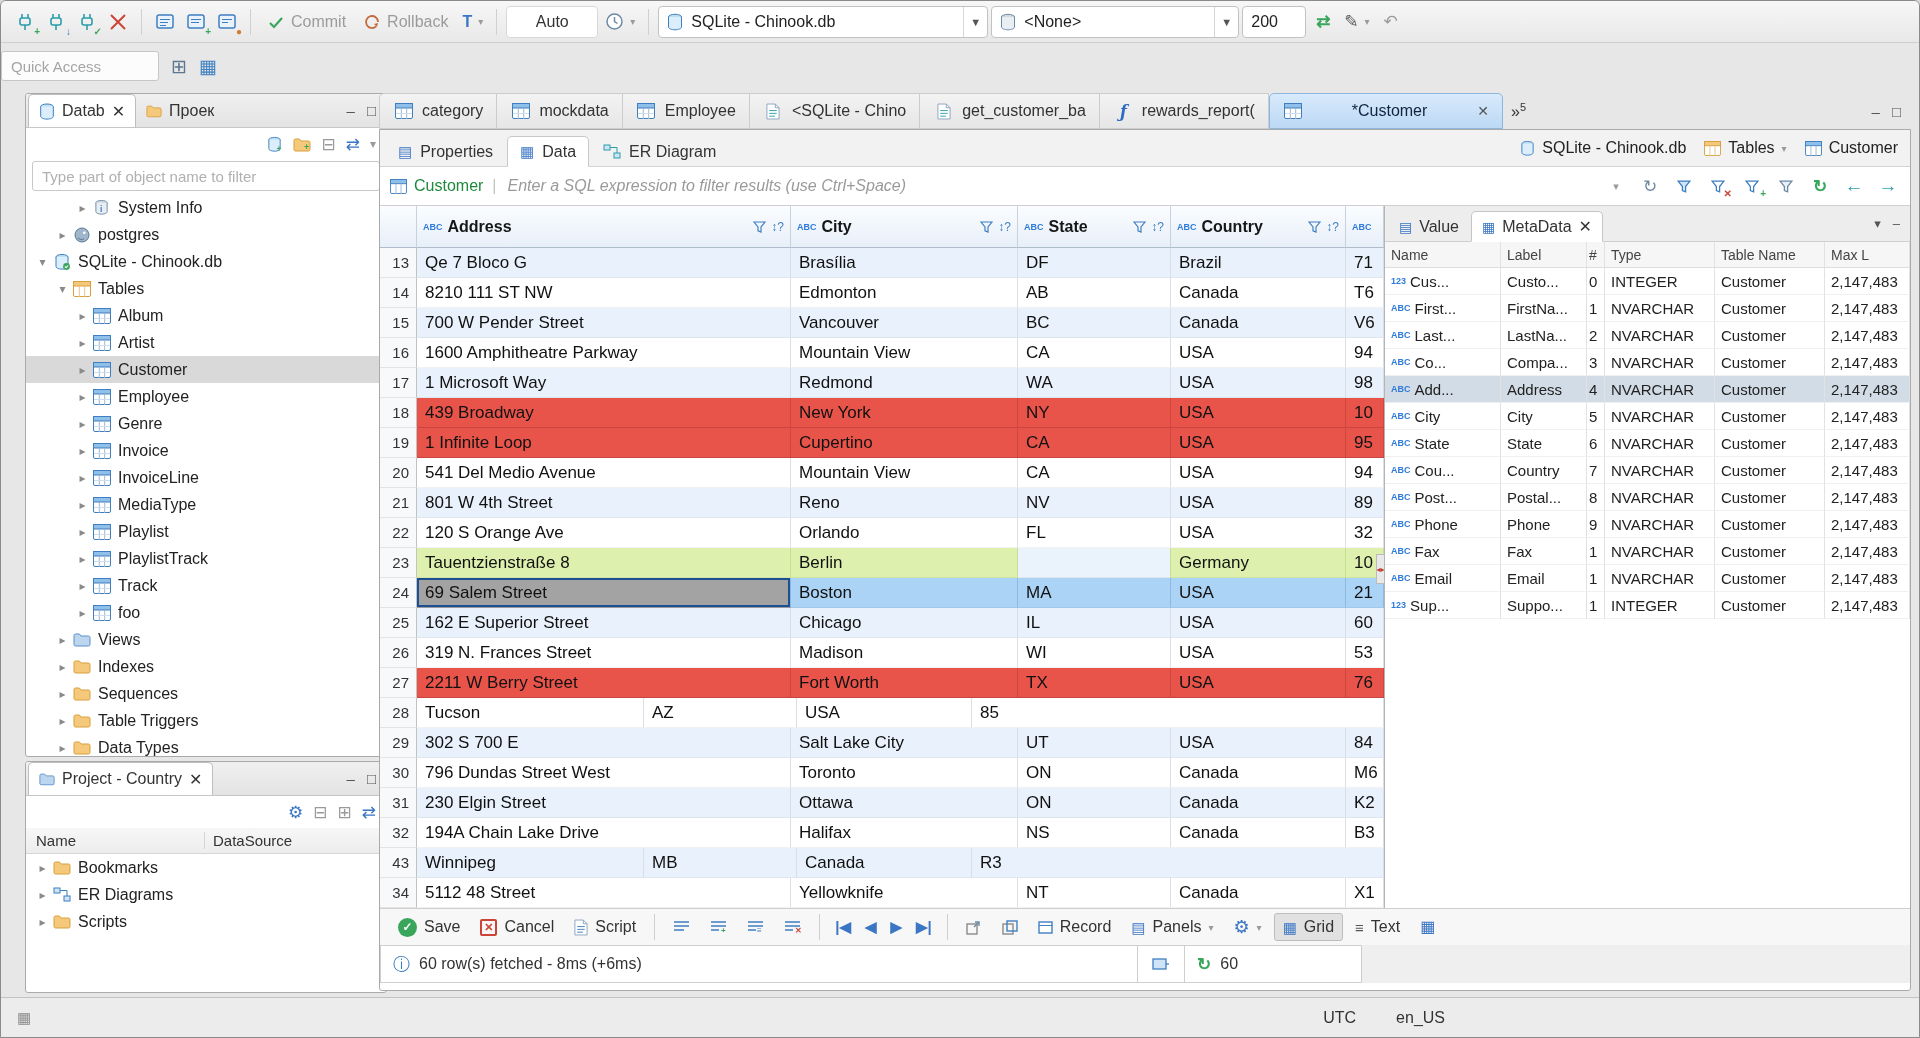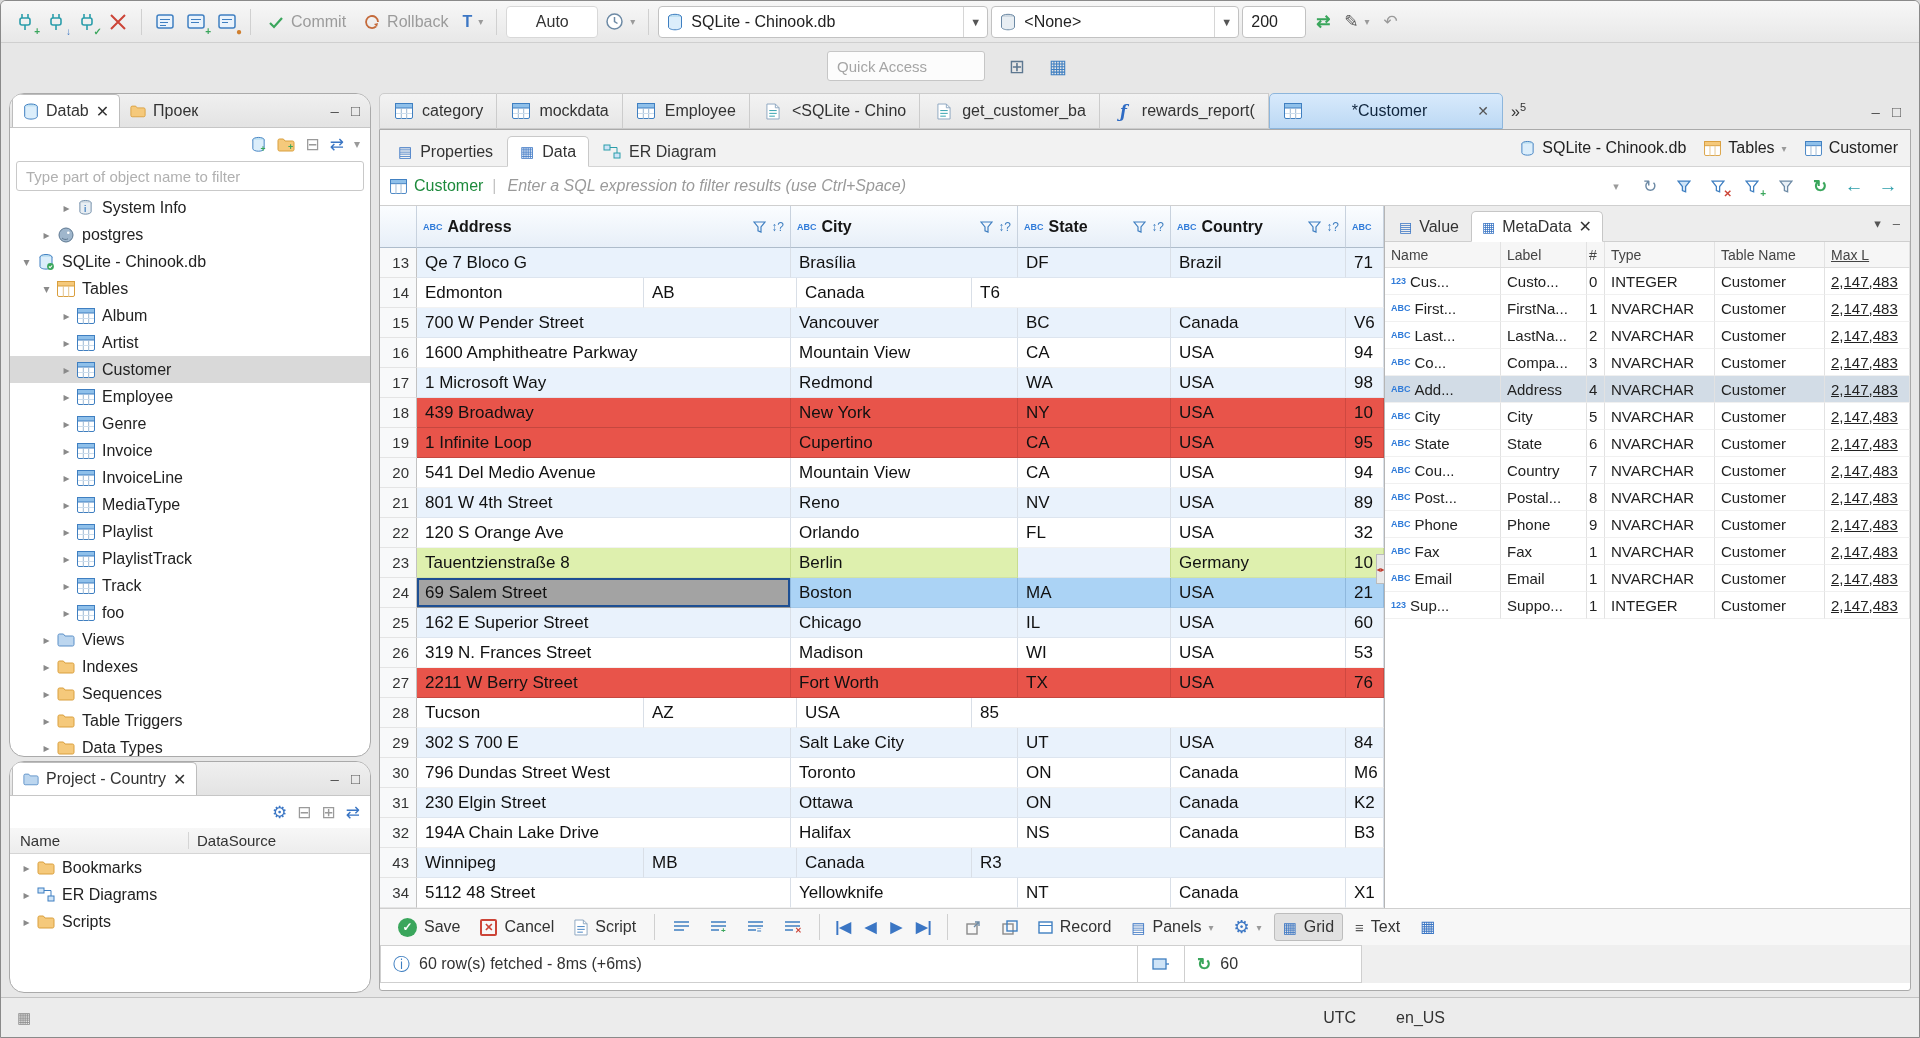--- a/index.html
+++ b/index.html
@@ -25,27 +25,27 @@
   .w-conn{width:330px;} .w-schema{width:248px;}
   .autofield{width:92px;height:32px;background:#fff;border:1px solid #d8d8d8;border-radius:4px;
              display:flex;align-items:center;justify-content:center;color:#333;}
   .numfield{width:64px;height:32px;border:1px solid #c2c2c2;border-radius:4px;background:#fff;
             font-size:16px;padding:0 8px;font-family:"Liberation Sans",sans-serif;color:#222;}
   .glyph{font-size:17px;line-height:1;}
   .teal{color:#2a9daa;} .blue{color:#3b76c4;} .red{color:#cc4437;} .green{color:#3aa65c;}
   .gray{color:#9a9a9a;} .orange{color:#d07f2f;}
 
   .tb2{position:absolute;left:0;top:42px;right:0;height:46px;display:flex;align-items:center;
-       justify-content:center;gap:24px;padding-right:26px;}
+       justify-content:flex-start;gap:12px;padding-right:26px;}
   .quick{width:158px;height:30px;border:1px solid #c6c6c6;border-radius:3px;background:#fcfcfc;
          font-size:15px;color:#555;padding:0 9px;font-family:"Liberation Sans",sans-serif;}
   .quick::placeholder{color:#a5a5a5;}
 
   
-  .panel{position:absolute;background:#fff;border:1px solid #aaa;border-radius:15px;overflow:hidden;}
+  .panel{position:absolute;background:#fff;border:1px solid #aaa;border-radius:3px;overflow:hidden;margin-left:16px;}
   #nav-panel{left:8px;top:92px;width:362px;height:664px;}
   #project-panel{left:8px;top:760px;width:362px;height:232px;}
   .phead{height:34px;background:linear-gradient(#f0f0f0,#e3e3e3);border-bottom:1px solid #c6c6c6;
          display:flex;align-items:flex-end;padding-left:2px;}
   .ptab{height:33px;display:flex;align-items:center;gap:7px;padding:0 10px;font-size:16px;color:#333;}
   .ptab.active{background:#fff;border:1px solid #bdbdbd;border-bottom:none;border-radius:5px 5px 0 0;}
   .winbtns{margin-left:auto;display:flex;gap:12px;padding:0 10px;color:#555;font-size:15px;align-self:center;}
   .ntools{height:32px;display:flex;align-items:center;justify-content:flex-end;gap:10px;padding:0 10px;}
   .nfilter{display:block;width:calc(100% - 12px);margin:1px 6px 3px 6px;height:30px;
            border:1px solid #c9c9c9;border-radius:3px;font-size:15px;padding:0 9px;
@@ -120,21 +120,21 @@
 
   .sidepanel{flex:1;display:flex;flex-direction:column;background:#fff;min-width:0;}
   .sp-tabs{height:36px;display:flex;align-items:flex-end;background:#ededed;border-bottom:1px solid #cfcfcf;padding-left:4px;gap:2px;}
   .sp-tab{height:31px;display:flex;align-items:center;gap:7px;padding:0 10px;font-size:16px;color:#333;margin-bottom:-1px;}
   .sp-tab.active{background:#fff;border:1px solid #c6c6c6;border-bottom:1px solid #fff;border-radius:5px 5px 0 0;}
   .sp-winbtns{margin-left:auto;display:flex;gap:12px;padding:0 10px;color:#555;font-size:13px;align-self:center;}
   .sp-head{height:26px;display:flex;background:#f6f6f6;border-bottom:1px solid #ddd;font-size:14px;color:#444;align-items:center;flex:none;}
   .mc{padding:0 6px;border-right:1px solid #e2e2e2;display:flex;align-items:center;gap:4px;
       overflow:hidden;white-space:nowrap;height:100%;}
   .m0{width:116px;flex:none;} .m1{width:86px;flex:none;} .m2{width:18px;flex:none;padding:0 2px;}
-  .m3{width:110px;flex:none;} .m4{width:110px;flex:none;} .m5{flex:1;min-width:0;text-decoration:underline;}
+  .m3{width:110px;flex:none;} .m4{width:110px;flex:none;} .m5{flex:1;min-width:0;}
   .mrow{height:27px;display:flex;font-size:15px;color:#222;flex:none;}
   .mrow .mc{border-bottom:1px solid #f0f0f0;}
   .mrow.selected{background:#d2dce6;}
   .mbody{flex:1;overflow:hidden;}
 
   .etoolbar{position:absolute;left:0;right:0;top:778px;height:37px;background:#f7f7f7;
             border-top:1px solid #cfcfcf;display:flex;align-items:center;padding:0 10px;gap:4px;font-size:16px;color:#333;}
   .ebtn{display:flex;align-items:center;gap:7px;padding:0 8px;height:28px;border-radius:3px;white-space:nowrap;}
   .ebtn.pressed{background:#e1e1e1;border:1px solid #bdbdbd;}
   .navg{color:#3b76c4;font-weight:bold;font-size:15px;padding:0 5px;}
@@ -840,20 +840,21 @@
             <div class="grow alt">
               <div class="gc rn c0">13</div>
               <div class="gc c1">Qe 7 Bloco G</div>
               <div class="gc c2">Brasília</div>
               <div class="gc c3">DF</div>
               <div class="gc c4">Brazil</div>
               <div class="gc c5">71</div>
             </div>
             <div class="grow">
               <div class="gc rn c0">14</div>
+              <div class="gc c1">8210 111 ST NW</div>
               <div class="gc c2">Edmonton</div>
               <div class="gc c3">AB</div>
               <div class="gc c4">Canada</div>
               <div class="gc c5">T6</div>
             </div>
             <div class="grow alt">
               <div class="gc rn c0">15</div>
               <div class="gc c1">700 W Pender Street</div>
               <div class="gc c2">Vancouver</div>
               <div class="gc c3">BC</div>

